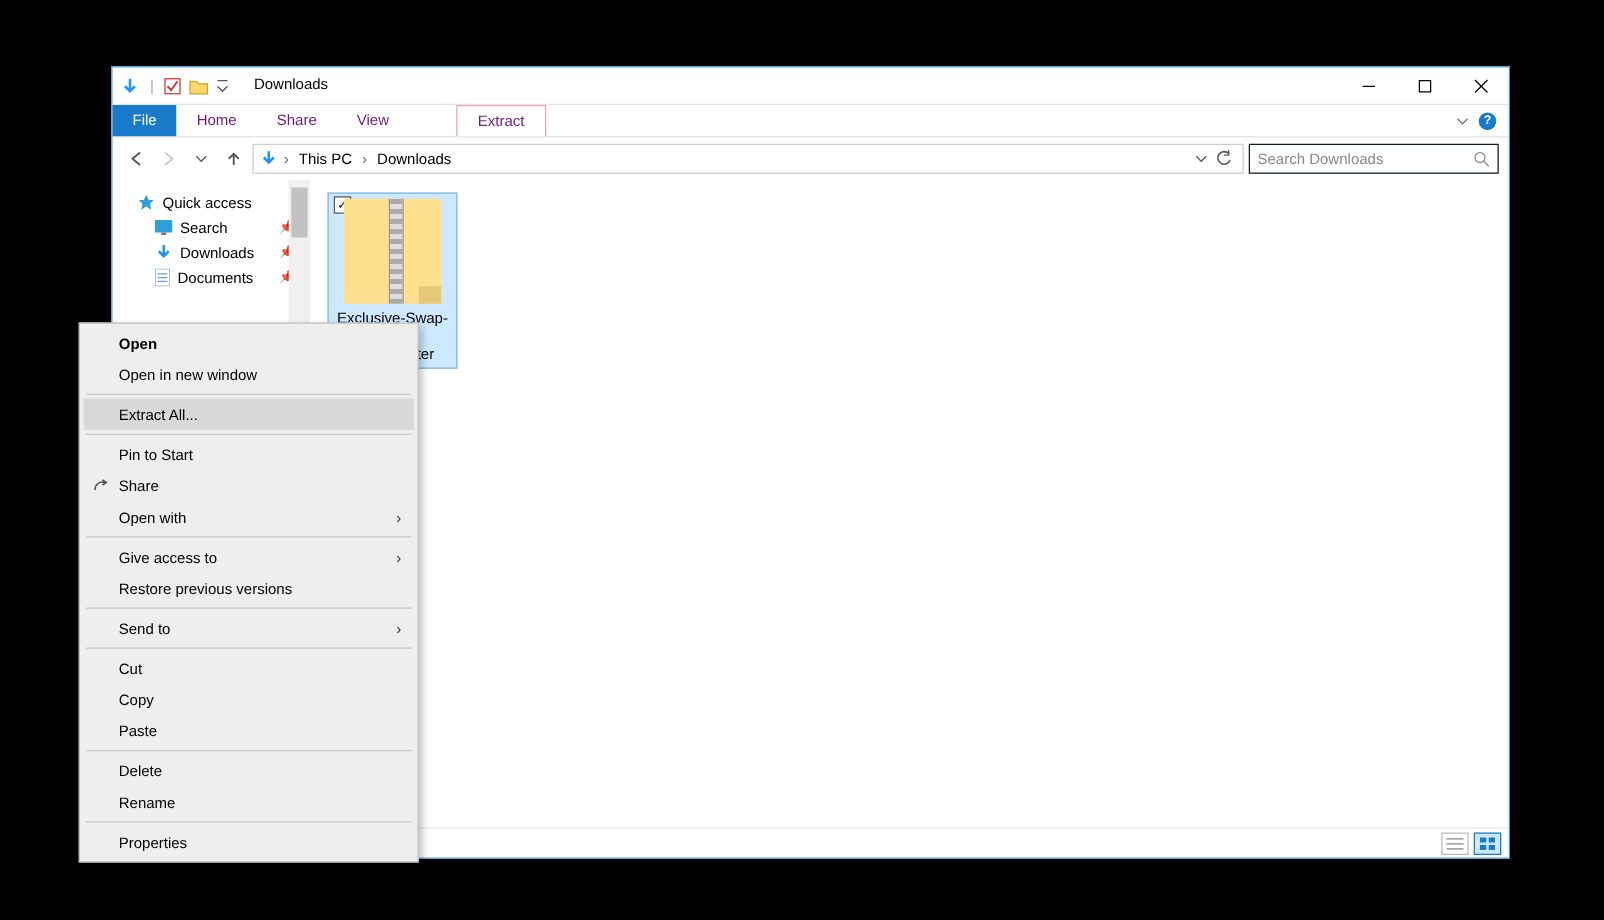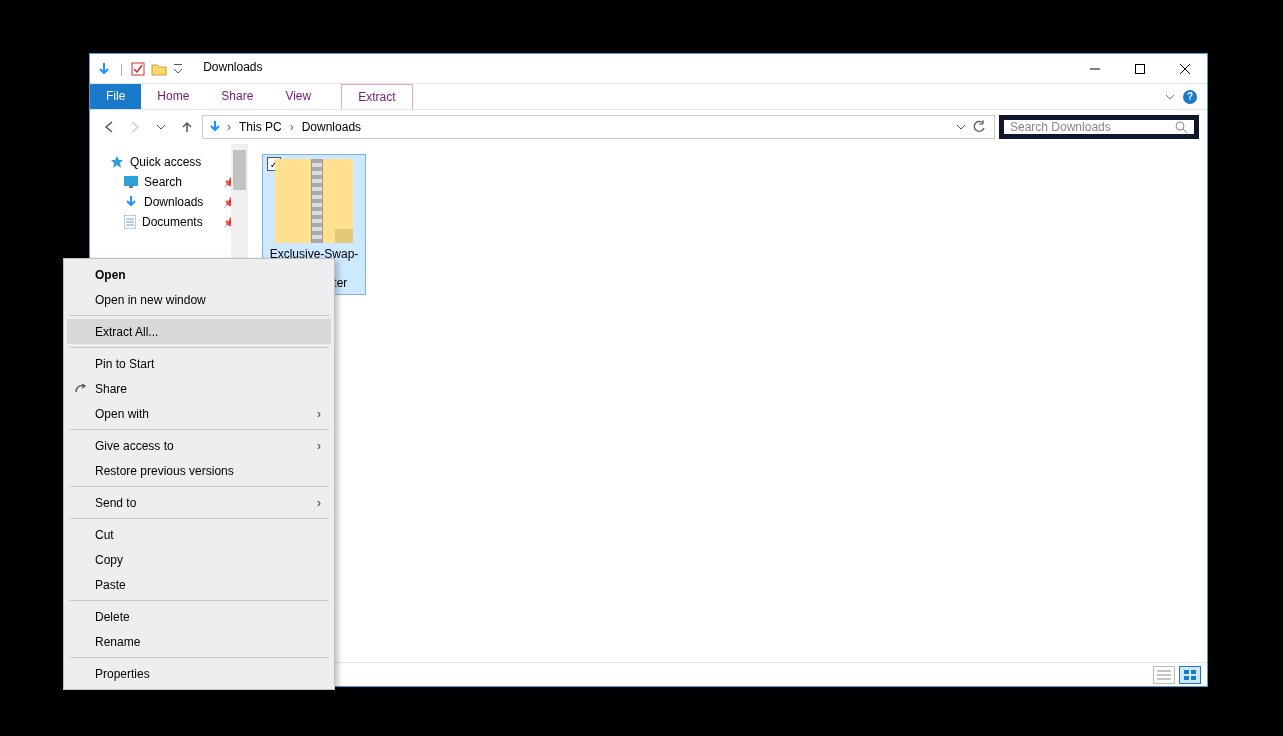--- a/index.html
+++ b/index.html
@@ -47,21 +47,21 @@
 
 .navrow { height: 34px; display:flex; align-items:center; padding: 0 8px; gap: 4px; }
 .navbtn { width: 22px; height: 22px; display:flex; align-items:center; justify-content:center; color:#555; }
 .navbtn.disabled { color:#bbb; }
 .addr {
   flex: 1; height: 24px; border:1px solid #ccc; display:flex; align-items:center; padding:0 4px; gap:4px;
 }
 .addr .crumb { padding: 0 4px; }
 .addr .sep { color:#666; }
 .addr .end { margin-left:auto; display:flex; align-items:center; gap:6px; color:#555; padding-right:4px;}
-.search { width: 200px; height:24px; border:5px solid #0f172a; display:flex; align-items:center; padding:0 6px; color:#777; }
+.search { width: 200px; height:24px; border:1px solid #0f172a; display:flex; align-items:center; padding:0 6px; color:#777; }
 .search input { border:none; outline:none; flex:1; font-size:12px; color:#333; }
 .search input::placeholder { color:#888; }
 
 
 .body { flex:1; display:flex; overflow:hidden; }
 .sidebar { width: 158px; border-right: 0px solid #e5e5e5; padding: 8px 0; position:relative; }
 .tree-item { display:flex; align-items:center; gap:6px; padding: 3px 12px 3px 20px; }
 .tree-item.sub { padding-left: 34px; }
 .pin { margin-left:auto; color:#888; font-size:10px; }
 .scroll-groove { position:absolute; right:0; top:0; width:17px; height:100%; background:#f0f0f0; }
@@ -163,21 +163,21 @@
           </svg>
         </div>
     </div>
   </div>
 
   <div class="ribbon">
     <div class="tab file">File</div>
     <div class="tab">Home</div>
     <div class="tab">Share</div>
     <div class="tab">View</div>
-    <div class="tab extract" style="margin-left:14px;">Extract</div>
+    <div class="tab extract" style="margin-left:38px;">Extract</div>
     <div class="rspacer"></div>
     <div class="rctrl">
       <span>
           <svg width="10" height="10">
             <path d="M1 3 L5 7 L9 3" stroke="#777" fill="none"></path>
           </svg>
         </span>
       <span class="help-icon">?</span>
     </div>
   </div>

